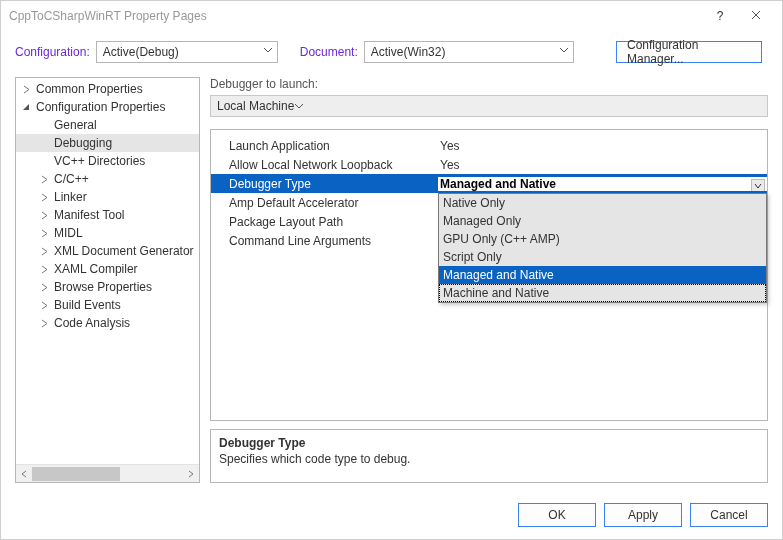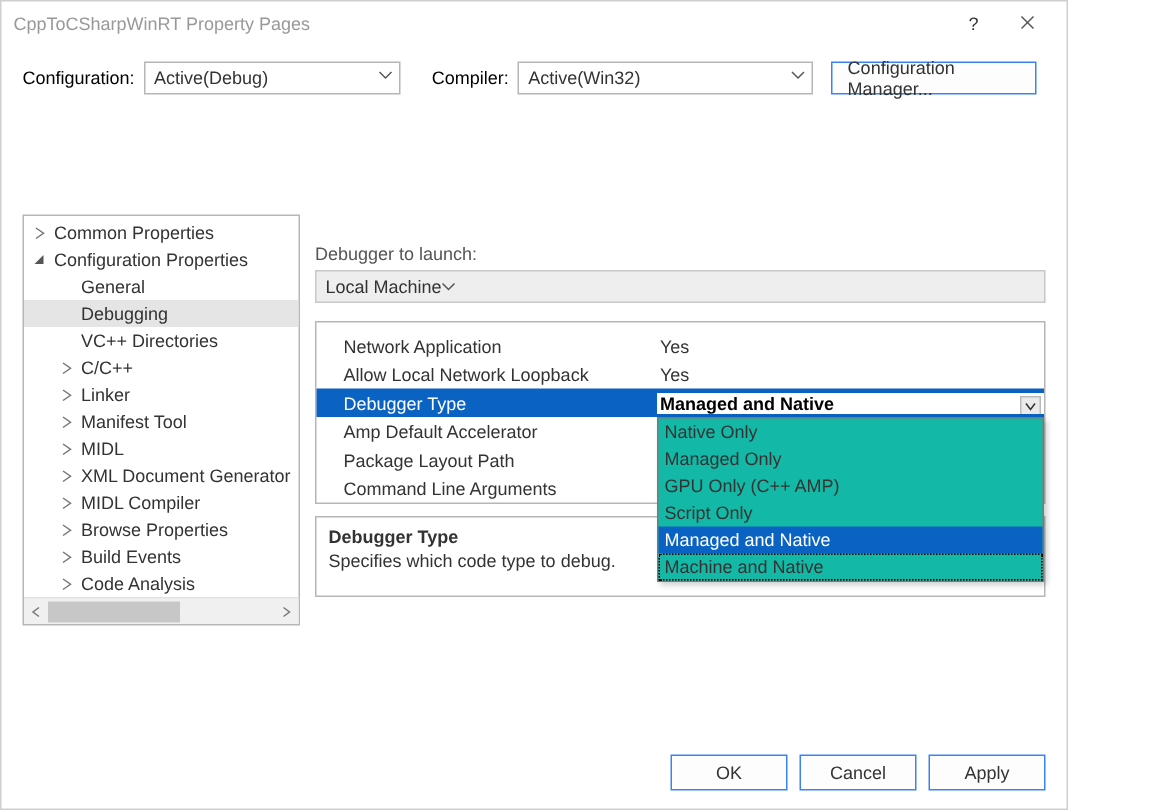--- a/index.html
+++ b/index.html
@@ -1,31 +1,31 @@
 <!DOCTYPE html>
 <html><head>
 <meta charset="utf-8">
 <style>
   * { box-sizing: border-box; font-family: "Segoe UI", Arial, sans-serif; font-size: 12px; color: #333; }
   html,body { margin:0; padding:0; background:#fff; }
-  .window { width:712px; height:540px; border:1px solid #cfcfcf; background:#fff; display:flex; flex-direction:column; }
+  .window { width:783px; height:540px; border:1px solid #cfcfcf; background:#fff; display:flex; flex-direction:column; }
   .titlebar { height:30px; display:flex; align-items:center; padding:0 8px; color:#888; }
   .titlebar-title { flex:1; color:#999; }
   .titlebar-btn { width:36px; height:28px; display:flex; align-items:center; justify-content:center; color:#888; }
   .titlebar-btn svg { stroke:#555; }
   .config-row { display:flex; align-items:center; gap:6px; padding:10px 20px 14px 14px; }
-  .label { color:#000000; }
+  .label { color:#6d28d9; }
   .combo { position:relative; background:#fff; border:1px solid #b6b6b6; height:22px; display:flex; align-items:center; padding:0 22px 0 6px; }
   .combo .chev { position:absolute; right:4px; top:3px; }
   .chev svg { display:block; }
   .cfg-combo { width:182px; }
   .plat-combo { width:210px; }
   .btn { height:22px; border:1px solid #3b82f6; background:#fdfdfd; display:flex; align-items:center; justify-content:center; padding:0 10px; }
   .cfg-mgr { width:146px; }
-  .body { flex:1; display:flex; padding:0 14px 10px 14px; gap:10px; min-height:0;align-items:center; }
+  .body { flex:1; display:flex; padding:0 14px 10px 14px; gap:10px; min-height:0; }
   .tree-wrap { width:185px; display:flex; flex-direction:column; border:1px solid #b6b6b6; }
   .tree { flex:1; overflow:hidden; padding-top:2px; }
   .tree-row { display:flex; align-items:center; height:18px; padding-left:4px; white-space:nowrap; }
   .tree-row .ind { display:inline-block; }
   .tree-row .exp { width:12px; display:flex; align-items:center; justify-content:center; margin-right:2px; }
   .tree-row .exp svg { display:block; }
   .tree-row.sel { background:#e5e5e5; }
   .tree-row .txt { padding:1px 2px; }
   .tree-scroll { height:18px; border-top:1px solid #e3e3e3; display:flex; align-items:center; background:#f0f0f0; }
   .tree-scroll .arrow { width:16px; height:16px; display:flex; align-items:center; justify-content:center; }
@@ -36,21 +36,21 @@
   .launch-combo { width:100%; background:#eee; border:1px solid #c8c8c8; height:22px; display:flex; align-items:center; padding:0 22px 0 6px; position:relative; margin-bottom:12px; }
   .grid { flex:1; border:1px solid #b6b6b6; position:relative; display:flex; flex-direction:column; min-height:0; }
   .grid-rows { padding:6px 0 0 0; }
   .grow { display:flex; height:19px; align-items:center; }
   .gcell-k { width:227px; padding-left:18px; white-space:nowrap; overflow:hidden; }
   .gcell-v { flex:1; padding-left:2px; white-space:nowrap; overflow:hidden; position:relative; }
   .grow.sel { background:#0a63c2; }
   .grow.sel .gcell-k { color:#fff; }
   .grow.sel .gcell-v { background:#fff; color:#000; font-weight:700; }
   .grow.sel .gcell-v .chev { position:absolute; right:2px; top:2px; background:#eaeaea; border:1px solid #bbb; width:14px; height:14px; display:flex; align-items:center; justify-content:center; }
-  .dropdown { position:absolute; left:227px; right:0; top:63px; background:#14b8a6; border:1px solid #7a7a7a; box-shadow:2px 2px 4px rgba(0,0,0,0.2); }
+  .dropdown { position:absolute; left:227px; right:0; top:63px; background:#e5e5e5; border:1px solid #7a7a7a; box-shadow:2px 2px 4px rgba(0,0,0,0.2); }
   .drop-item { height:18px; display:flex; align-items:center; padding:0 4px; border-bottom:0; }
   .drop-item.sel { background:#0a63c2; color:#fff; }
   .drop-item.foc { outline:1px dotted #000; outline-offset:-1px; }
   .desc { border:1px solid #b6b6b6; margin-top:8px; padding:6px 8px; height:54px; }
   .desc-title { font-weight:700; margin-bottom:2px; }
   .footer { display:flex; justify-content:flex-end; gap:8px; padding:10px 14px 12px 14px; }
   .footer .btn { width:78px; height:24px; }
 </style>
 </head>
 <body>
@@ -76,21 +76,21 @@
     <span class="label">Configuration:</span>
     <div class="combo cfg-combo">
       <span>Active(Debug)</span>
       <span class="chev">
           <svg width="10" height="10">
             <polyline points="1,3 5,7 9,3" fill="none" stroke="#555"></polyline>
           </svg>
         </span>
     </div>
     <div style="width:10px"></div>
-    <span class="label">Compiler:</span>
+    <span class="label">Document:</span>
     <div class="combo plat-combo">
       <span>Active(Win32)</span>
       <span class="chev">
           <svg width="10" height="10">
             <polyline points="1,3 5,7 9,3" fill="none" stroke="#555"></polyline>
           </svg>
         </span>
     </div>
     <div style="flex:1"></div>
     <div class="btn cfg-mgr">
@@ -180,21 +180,21 @@
             </span>
             <span class="txt">XML Document Generator</span>
           </div>
           <div class="tree-row">
             <span class="ind" style="width: 18px;"></span>
             <span class="exp">
               <svg width="9" height="9">
                 <polyline points="2,1 7,4.5 2,8" fill="none" stroke="#777"></polyline>
               </svg>
             </span>
-            <span class="txt">MIDL Compiler</span>
+            <span class="txt">XAML Compiler</span>
           </div>
           <div class="tree-row">
             <span class="ind" style="width: 18px;"></span>
             <span class="exp">
               <svg width="9" height="9">
                 <polyline points="2,1 7,4.5 2,8" fill="none" stroke="#777"></polyline>
               </svg>
             </span>
             <span class="txt">Browse Properties</span>
           </div>
@@ -241,21 +241,21 @@
         <span class="chev">
             <svg width="10" height="10">
               <polyline points="1,3 5,7 9,3" fill="none" stroke="#555"></polyline>
             </svg>
           </span>
       </div>
 
       <div class="grid">
         <div class="grid-rows" id="grid-rows">
             <div class="grow">
-              <div class="gcell-k">Network Application</div>
+              <div class="gcell-k">Launch Application</div>
               <div class="gcell-v">Yes</div>
             </div>
             <div class="grow">
               <div class="gcell-k">Allow Local Network Loopback</div>
               <div class="gcell-v">Yes</div>
             </div>
             <div class="grow sel">
               <div class="gcell-k">Debugger Type</div>
               <div class="gcell-v">Managed and Native<span class="chev">
                   <svg width="8" height="8">
@@ -292,20 +292,20 @@
       </div>
     </div>
 
   </div>
 
   <div class="footer">
     <div class="btn">
         <span>OK</span>
       </div>
     <div class="btn">
+        <span>Apply</span>
+      </div>
+    <div class="btn">
         <span>Cancel</span>
       </div>
-    <div class="btn">
-        <span>Apply</span>
-      </div>
   </div>
 
 </div>
 
 </body></html>

